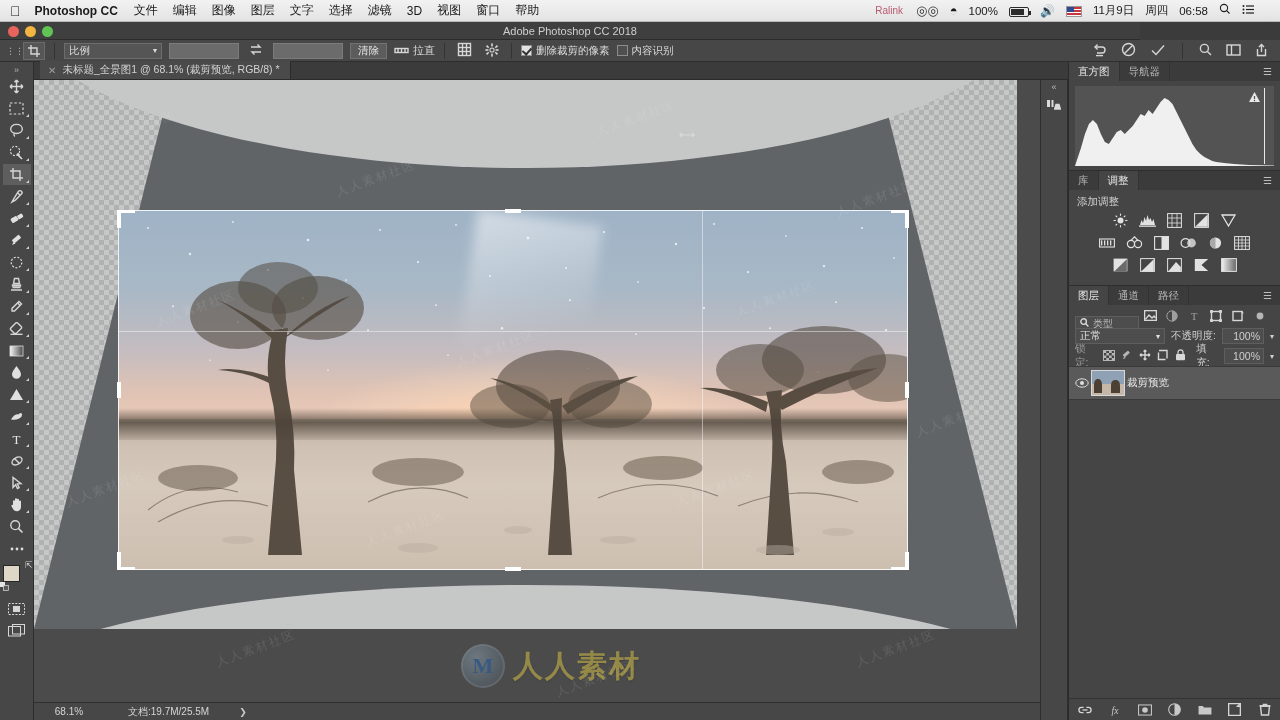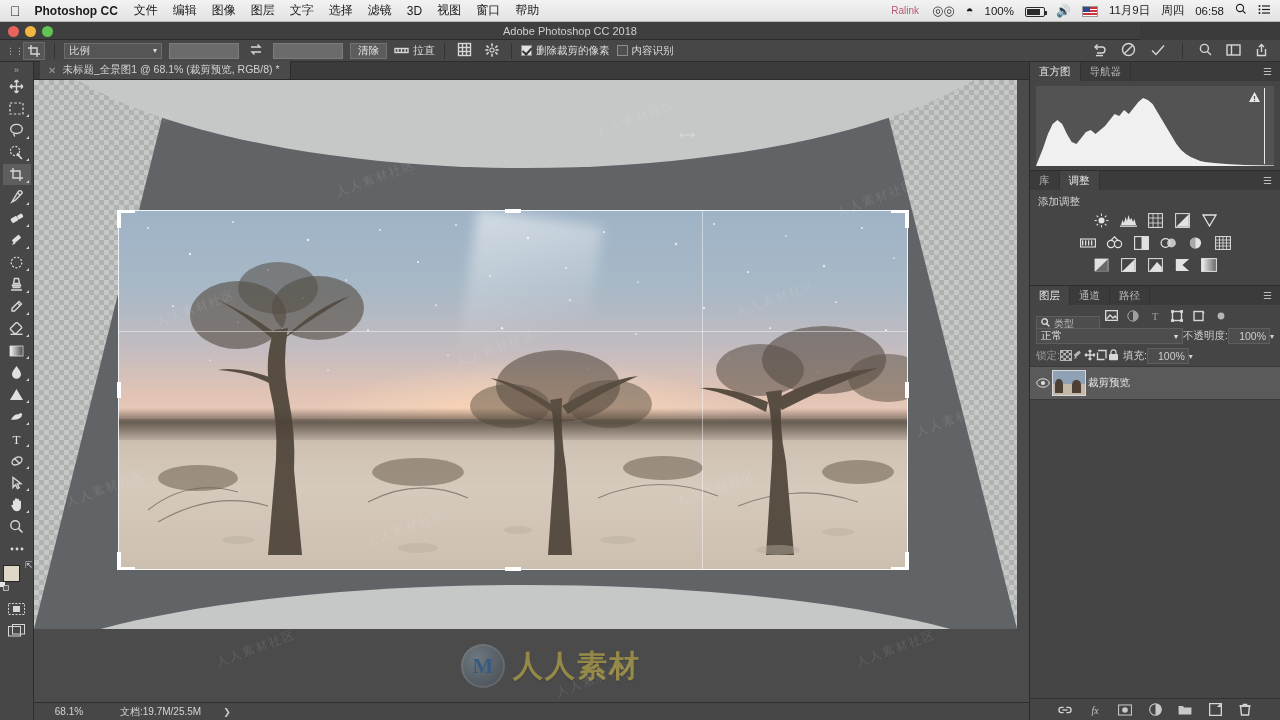--- a/index.html
+++ b/index.html
@@ -14,21 +14,21 @@
   
   .macbar {
     position:absolute; left:0; top:0; width:1280px; height:22px;
     background:linear-gradient(#f2f2f2,#e3e3e3);
     border-bottom:1px solid #b9b9b9;
     display:flex; align-items:center; color:#1a1a1a; font-size:12px;
   }
   .macbar .apple { margin:0 14px 0 10px; font-size:14px; line-height:1; color:#111; }
   .macbar .appname { font-weight:bold; margin-right:16px; font-size:12px; }
   .macbar .mi { margin-right:15px; font-size:12px; white-space:nowrap; }
-  .macbar .right { margin-left:auto; display:flex; align-items:center; gap:11px; padding-right:9px; }
+  .macbar .right { margin-left:auto; display:flex; align-items:center; gap:11px; padding-right:25px; }
   .macbar .right .mi2 { font-size:11.5px; white-space:nowrap; }
   .ralink { color:#b03f5a; font-size:10px; opacity:.85; margin-right:2px; }
   .rlogo { font-size:13px; color:#333; }
   .flagico {
     width:16px; height:11px; display:inline-block; position:relative; top:1px;
     background:
       repeating-linear-gradient(#c9343d 0 1.6px, #fff 1.6px 3.2px);
     border:1px solid #999;
   }
   .flagico:before{content:"";position:absolute;left:0;top:0;width:7px;height:5px;background:#2d4b8e;}
@@ -208,35 +208,35 @@
   .tiled-wm {
     position:absolute; left:0; top:0; right:0; bottom:0; pointer-events:none;
     opacity:.10; color:#fff; font-size:12px; overflow:hidden;
   }
   .tiled-wm span { position:absolute; transform:rotate(-20deg); white-space:nowrap; letter-spacing:2px;}
 
   
   .statusbar {
     position:absolute; left:34px; bottom:0; right:212px; height:18px;
     background:#474747; border-top:1px solid #2e2e2e;
-    display:flex; align-items:center; gap:8px; font-size:10px; color:#d5d5d5;
+    display:flex; align-items:center; gap:16px; font-size:10px; color:#d5d5d5;
   }
   .statusbar .z { width:70px; text-align:center; }
   .statusbar .d { margin-left:8px; }
   .statusbar .arw { margin-left:14px; color:#c9c9c9; font-size:9px;}
 
   
   .dockstrip {
     position:absolute; right:212px; top:80px; bottom:0; width:28px;
     background:#474747; border-left:1px solid #2e2e2e; border-right:1px solid #2e2e2e;
     display:flex; flex-direction:column; align-items:center; padding-top:2px;
   }
   .dockstrip .cc { color:#b9b9b9; font-size:9px; margin-bottom:6px;}
   .right-dock {
-    position:absolute; right:0; top:62px; width:251px; bottom:0;
+    position:absolute; right:0; top:62px; width:212px; bottom:0;
     background:#3b3b3b; border-left:1px solid #2b2b2b;
     display:flex; flex-direction:column;
   }
   .panel { background:#454545; border-bottom:1px solid #2e2e2e; }
   .panel-tabs {
     height:19px; background:#3b3b3b; display:flex; align-items:stretch; position:relative;
   }
   .ptab {
     padding:0 9px; display:flex; align-items:center; font-size:10.5px; color:#b6b6b6;
     border-right:1px solid #333;
@@ -257,21 +257,21 @@
   .adj-row { display:flex; justify-content:center; gap:8px; margin-bottom:5px; }
   .adj-ic { width:19px; height:17px; display:flex; align-items:center; justify-content:center;}
 
   .lfilter { height:21px; display:flex; align-items:center; gap:0px; padding:0 6px; }
   .lfilter .fsel {
     height:16px; flex:0 0 64px; background:#4d4d4d; border:1px solid #5e5e5e;
     display:flex; align-items:center; gap:4px; padding:0 4px; font-size:10px; color:#b8b8b8;margin-top:16px;
   }
   .lfilter .fic { width:22px; display:flex; align-items:center; justify-content:center;}
   .lrow {
-    height:20px; display:flex; align-items:center; padding:0 6px; 
+    height:20px; display:flex; align-items:center; padding:0 6px; gap:6px;
     font-size:10.5px; color:#cfcfcf;
   }
   .blend {
     height:16px; flex:1; background:#4d4d4d; border:1px solid #5e5e5e;
     display:flex; align-items:center; padding:0 4px; font-size:10.5px; color:#e0e0e0;
   }
   .blend .cv { flex:1; }
   .opacval {
     height:16px; width:42px; background:#4d4d4d; border:1px solid #5e5e5e;
     display:flex; align-items:center; justify-content:flex-end; padding:0 3px; font-size:10.5px;

